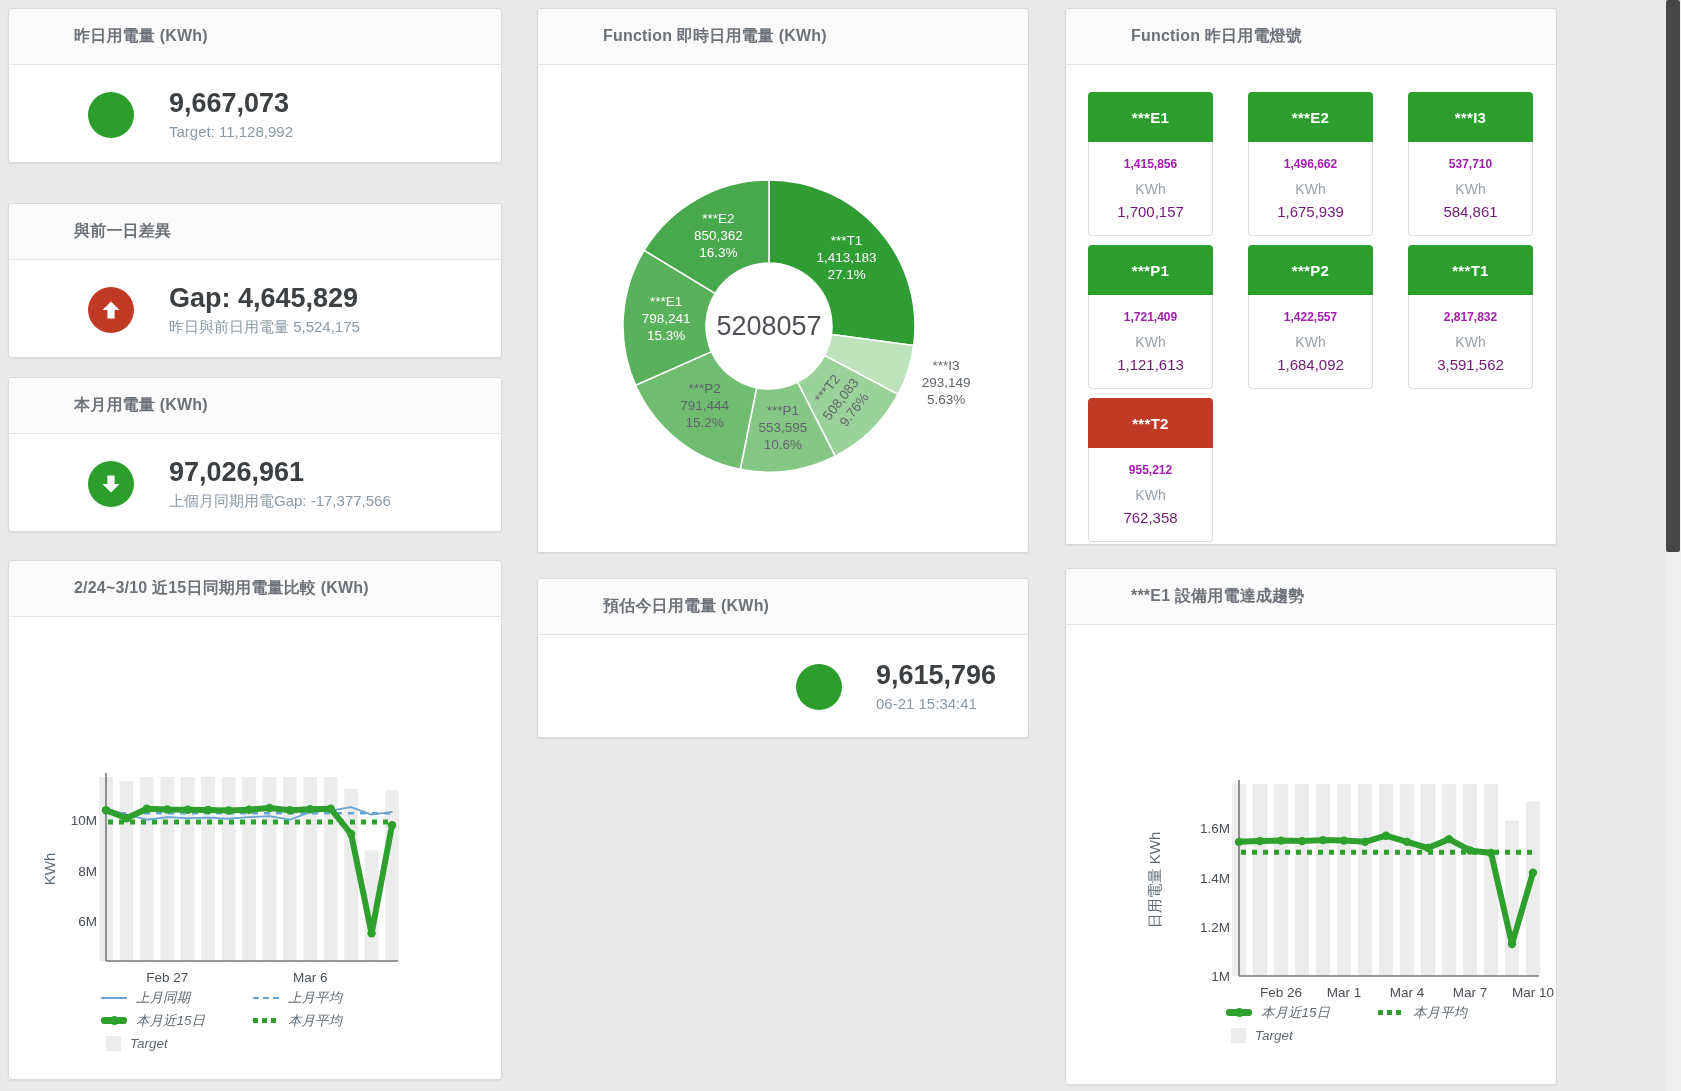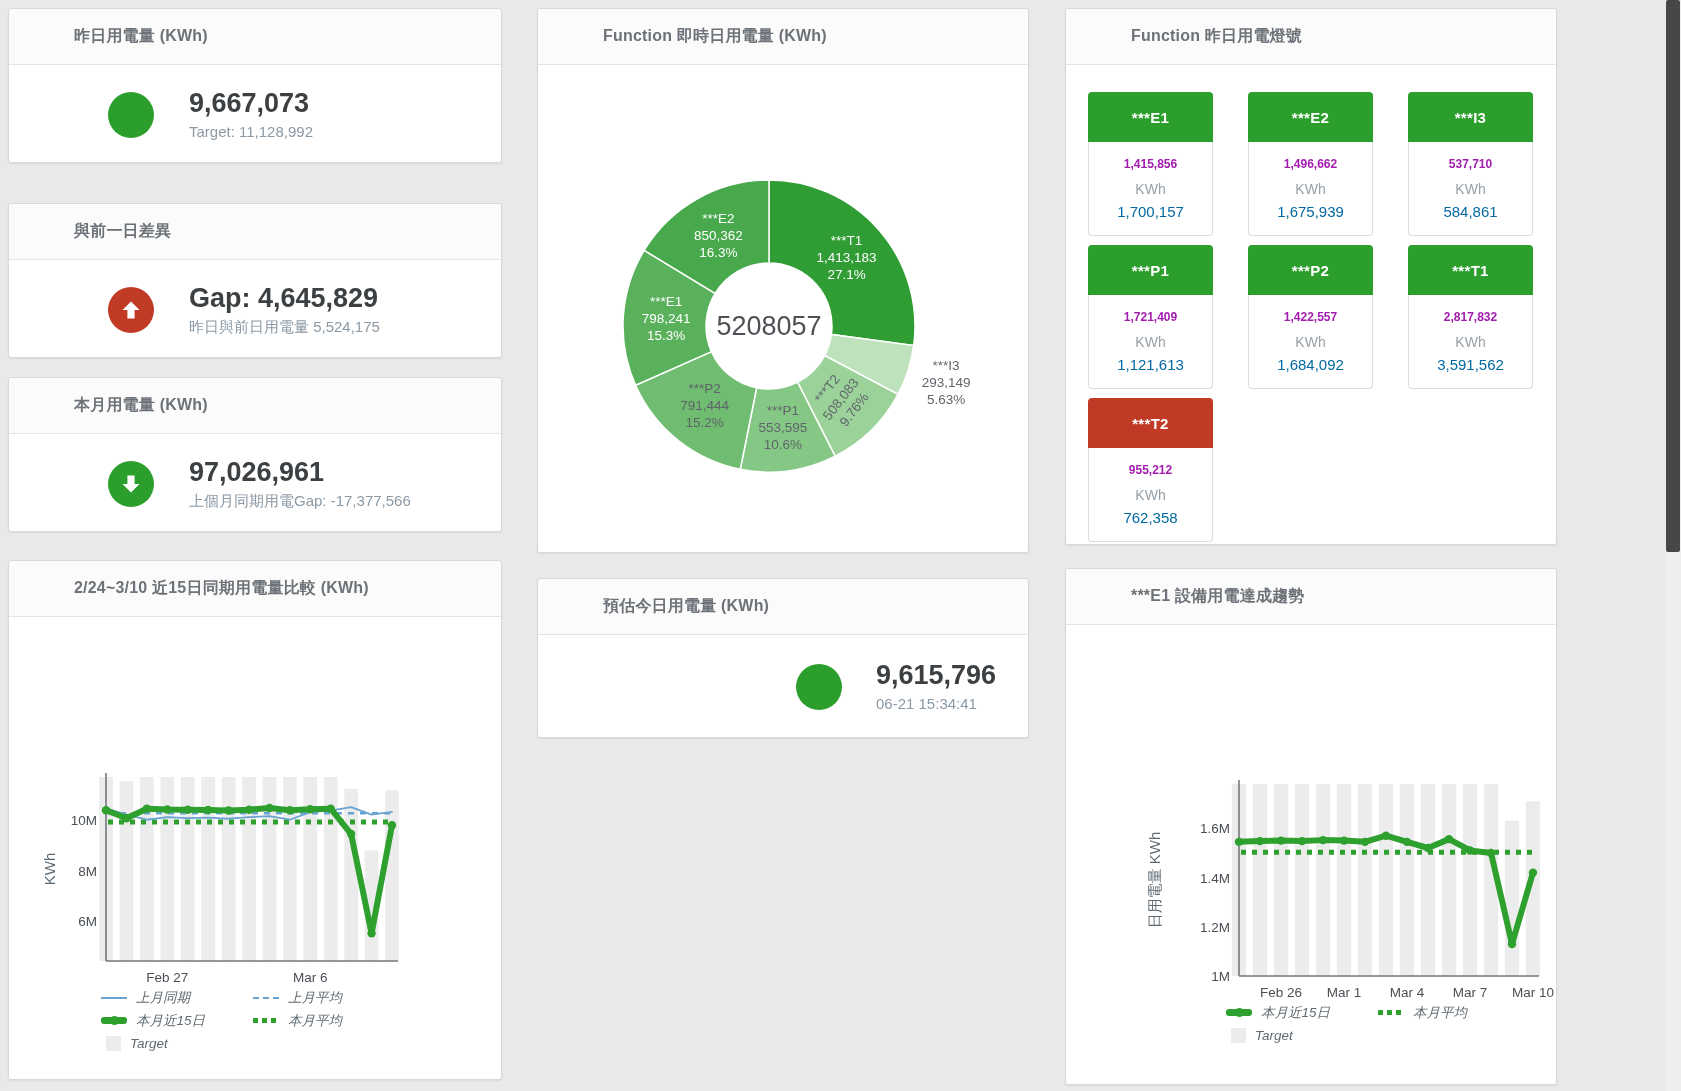--- a/index.html
+++ b/index.html
@@ -22,21 +22,21 @@
   .p-yesterday{left:8px;top:8px;width:494px;height:155px;}
   .p-gap{left:8px;top:192px;width:494px;height:155px;margin-top:11px;}
   .p-month{left:8px;top:377px;width:494px;height:155px;}
   .p-compare{left:8px;top:560px;width:494px;height:520px;}
   .p-donut{left:537px;top:8px;width:492px;height:545px;}
   .p-today{left:537px;top:578px;width:492px;height:160px;}
   .p-lights{left:1065px;top:8px;width:492px;height:537px;}
   .p-trend{left:1065px;top:568px;width:492px;height:517px;}
 
   
-  .kpi-body{display:flex;align-items:center;height:99px;padding-left:99px;gap:35px;}
+  .kpi-body{display:flex;align-items:center;height:99px;padding-left:79px;gap:35px;}
   .p-today .kpi-body{padding-left:258px;gap:34px;height:104px;}
   .kpi-circle{width:46px;height:46px;border-radius:50%;flex:none;display:flex;align-items:center;justify-content:center;}
   .kpi-text{display:flex;flex-direction:column;}
   .kpi-value{font-size:27px;font-weight:700;color:#3c4043;line-height:31px;white-space:nowrap;}
   .kpi-sub{font-size:15px;color:#8b99a5;line-height:21px;margin-top:2px;white-space:nowrap;}
 
   
   .tiles-grid{
     display:grid;grid-template-columns:125px 125px 125px;
     column-gap:35px;row-gap:9px;padding:27px 0 0 22px;
@@ -45,21 +45,21 @@
   .tile-header{
     height:50px;border-radius:4px 4px 0 0;color:#fff;font-size:15px;font-weight:700;
     display:flex;align-items:center;justify-content:center;letter-spacing:.3px;
   }
   .tile-body{
     border:1px solid #ddd;border-top:none;border-radius:0 0 4px 4px;background:#fff;
     text-align:center;padding:9px 2px 12px 2px;
   }
   .tile-value{font-size:12px;font-weight:700;color:#a21caf;line-height:27px;}
   .tile-unit{font-size:14px;color:#96a0a9;line-height:22px;}
-  .tile-target{font-size:15px;color:#0369a1;line-height:23px;}
+  .tile-target{font-size:15px;color:#701a75;line-height:23px;}
 
   
   .chart-box{position:absolute;}
   #chart-a-box{left:20px;top:140px;width:460px;height:300px;}
   #chart-b-box{left:60px;top:145px;width:430px;height:305px;}
   #donut-box{left:0;top:55px;width:492px;height:490px;}
   svg{display:block;}
 
   .legend{position:absolute;display:flex;flex-wrap:wrap;font-style:italic;}
   #legend-a{left:92px;top:425px;width:330px;}

